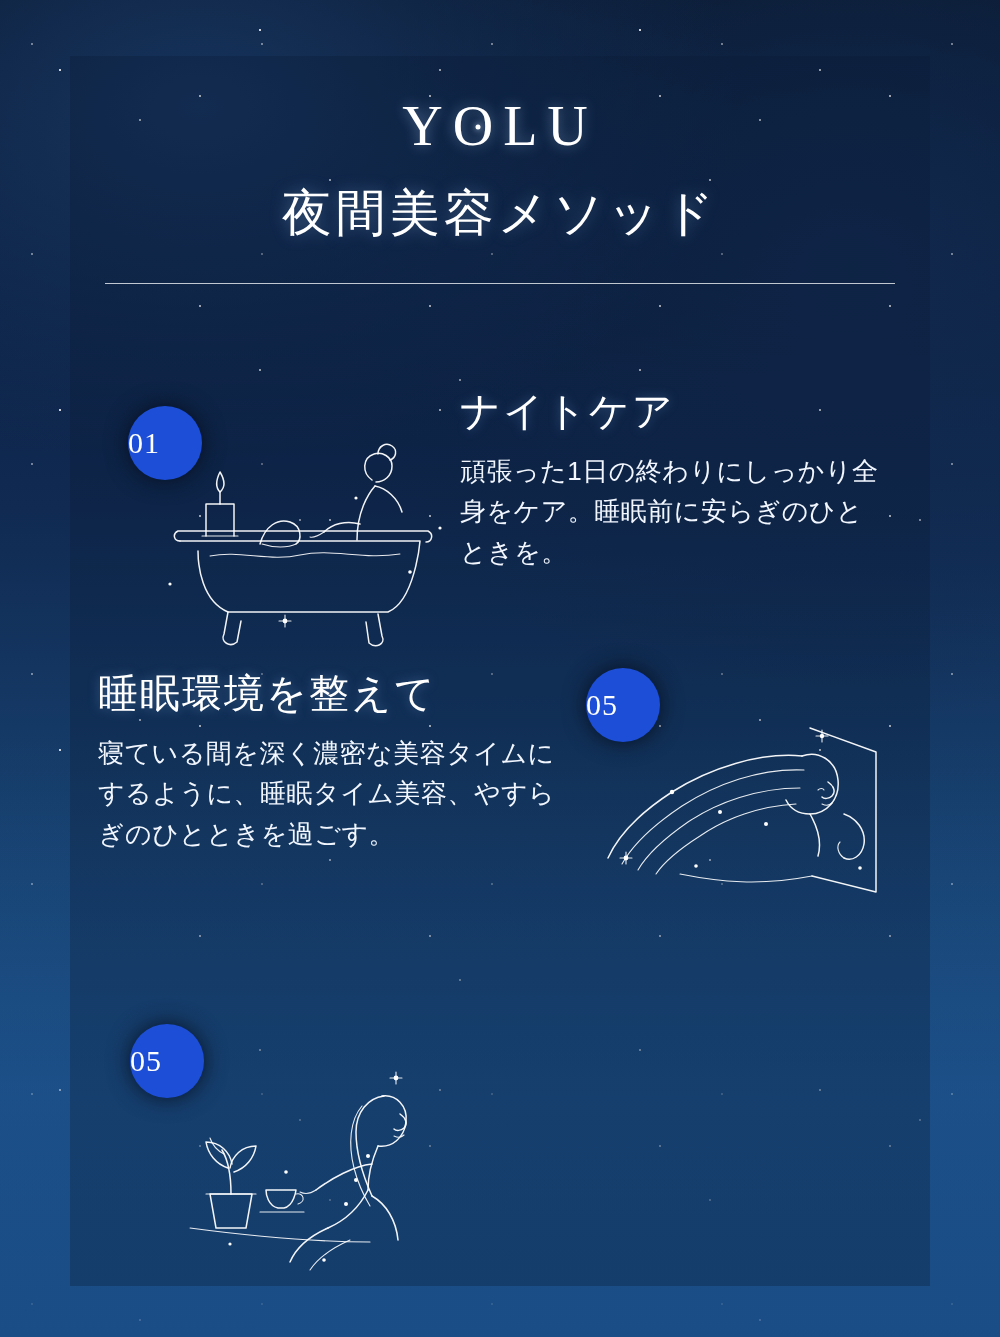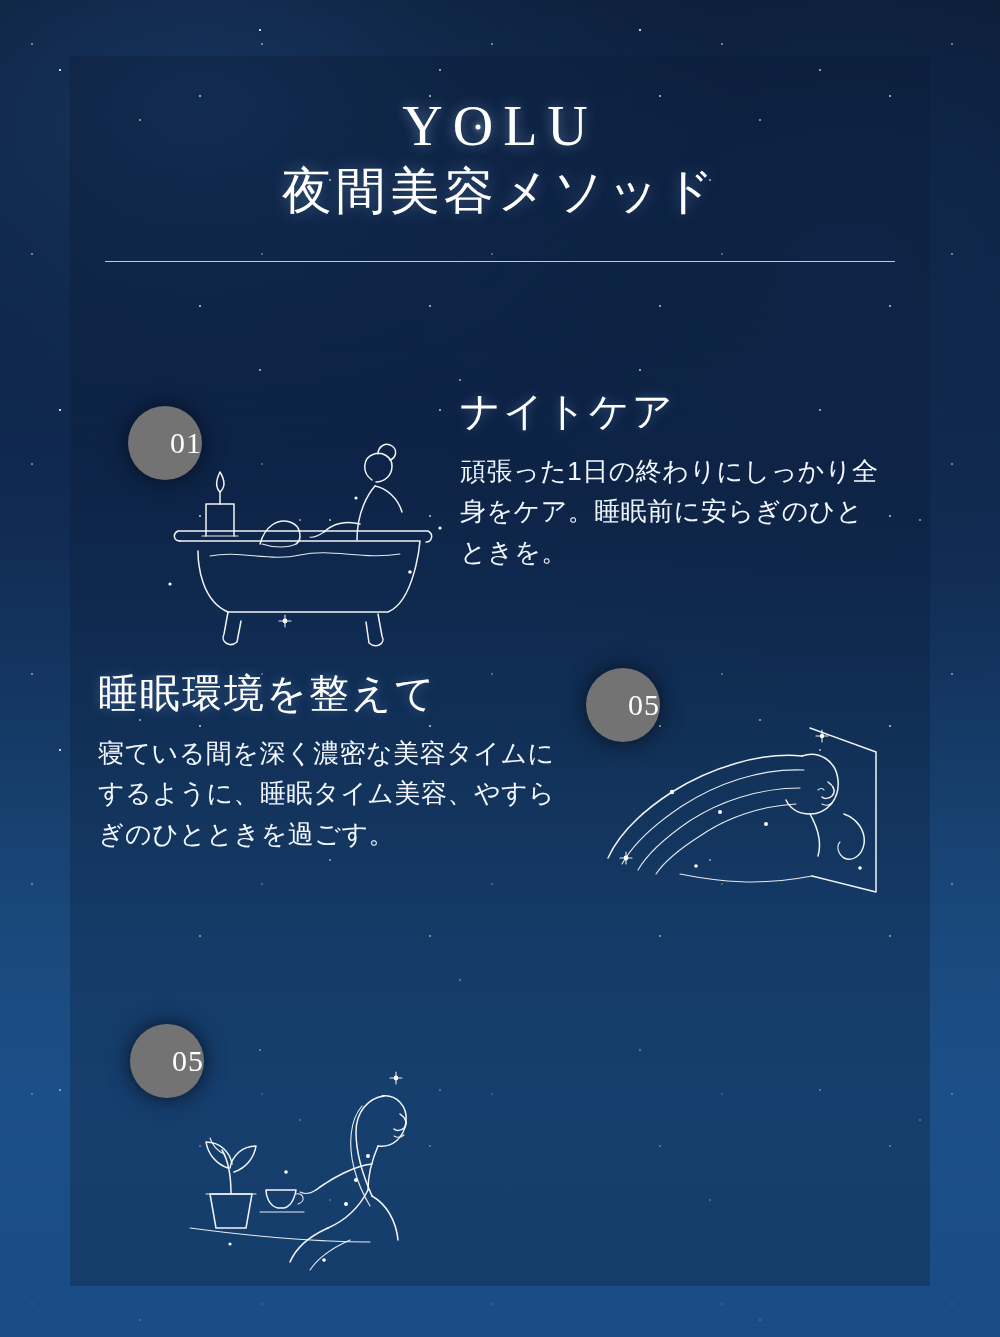--- a/index.html
+++ b/index.html
@@ -110,20 +110,21 @@
     left: 50%; top: 52%;
     transform: translate(-50%,-50%);
     box-shadow: 0 0 6px #cfe3ff;
   }
 
   .headline {
     text-align: center;
     color: #ffffff;
     font-size: 50px;
     letter-spacing: 4px;
+    margin-top: 22px;
     font-weight: 400;
     text-shadow: 0 0 16px rgba(160,200,255,.35);
   }
 
   .rule {
     width: 790px;
     height: 1px;
     margin: 36px auto 0;
     background: rgba(255,255,255,.75);
   }
@@ -133,25 +134,25 @@
     position: relative;
     display: flex;
     align-items: flex-start;
     color: #fff;
   }
 
   .badge {
     width: 74px;
     height: 74px;
     border-radius: 50%;
-    background: #737373;
+    background: #1d4ed8;
     color: #fff;
     display: flex;
     align-items: center;
-    justify-content: flex-end;
+    justify-content: flex-start;
     font-family: "Liberation Serif", "DejaVu Serif", serif;
     font-size: 30px;
     letter-spacing: 1px;
     box-shadow: 0 0 22px rgba(5,12,26,.85);
     position: absolute;
     z-index: 4;
   }
 
   .illus { position: absolute; z-index: 2; }
   .illus svg { display: block; }

